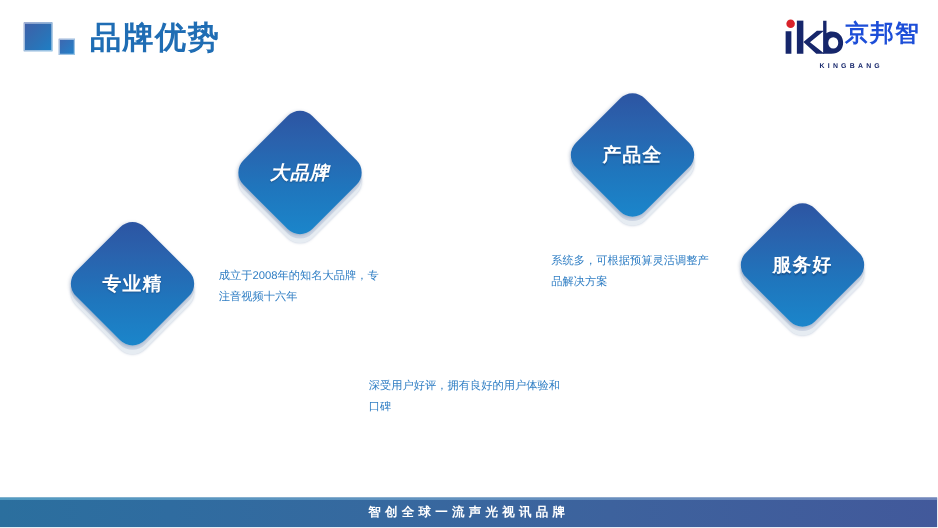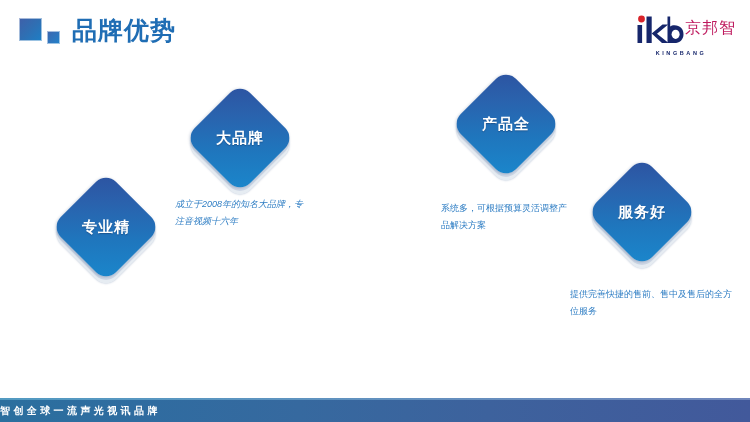--- a/index.html
+++ b/index.html
@@ -67,23 +67,23 @@
     display: flex;
     align-items: center;
   }
   .logo-mark {
     position: relative;
     display: block;
     width: 52px;
     height: 30px;
   }
   .logo-cn {
-    font-size: 16px;
-    font-weight: normal;
-    color: #be185d;
+    font-size: 19px;
+    font-weight: bold;
+    color: #1d4ed8;
     letter-spacing: 1px;
     line-height: 24px;
     position: relative;
     top: -2px;
   }
   .logo-en {
     position: absolute;
     right: 14px;
     top: 38px;
     font-size: 5.5px;
@@ -158,42 +158,43 @@
     font-size: 9px;
     line-height: 17px;
     color: #2f7ec4;
     white-space: pre-line;
   }
 
   
   #card-1 { left: 52px;  top: 173px; }
   #cap-1  { left: 14px;  top: 286px; width: 184px; }
 
-  #card-2 { left: 186px; top: 84px; }
-  #cap-2  { left: 175px; top: 196px; width: 134px; font-style: italic; }
+  #card-2 { left: 186px; top: 84px; font-style: italic; }
+  #cap-2  { left: 175px; top: 212px; width: 134px; }
 
   #card-3 { left: 322px; top: 184px; }
   #cap-3  { left: 295px; top: 300px; width: 160px; }
 
   #card-4 { left: 452px; top: 70px; }
   #cap-4  { left: 441px; top: 200px; width: 132px; }
 
   #card-5 { left: 588px; top: 158px; }
   #cap-5  { left: 570px; top: 286px; width: 170px; }
 
   
   .footer {
     position: absolute;
     left: 0;
     bottom: 0;
     width: 750px;
     height: 24px;
     background: linear-gradient(90deg, #2b6f9e 0%, #2f6ca0 18%, #36699f 40%, #3d629d 65%, #42599b 100%);
     display: flex;
     align-items: center;
+    justify-content: center;
   }
   .footer-top-line {
     position: absolute;
     left: 0;
     top: 0;
     width: 750px;
     height: 2px;
     background: linear-gradient(90deg, #5fa9cd 0%, #7f95c6 100%);
     opacity: 0.75;
   }
@@ -246,39 +247,39 @@
   <div class="card" id="card-2">
     <div class="dia-wrap">
       <div class="dia-plate p1"></div>
       <div class="dia-plate p2"></div>
       <div class="dia-face"></div>
       <div class="dia-label">大品牌</div>
     </div>
   </div>
   <div class="caption" id="cap-2">成立于2008年的知名大品牌，专注音视频十六年</div>
 
+  <div class="caption" id="cap-3">深受用户好评，拥有良好的用户体验和口碑</div>
 
   <div class="card" id="card-4">
     <div class="dia-wrap">
       <div class="dia-plate p1"></div>
       <div class="dia-plate p2"></div>
       <div class="dia-face"></div>
       <div class="dia-label">产品全</div>
     </div>
   </div>
   <div class="caption" id="cap-4">系统多，可根据预算灵活调整产品解决方案</div>
 
   <div class="card" id="card-5">
     <div class="dia-wrap">
       <div class="dia-plate p1"></div>
       <div class="dia-plate p2"></div>
       <div class="dia-face"></div>
       <div class="dia-label">服务好</div>
     </div>
   </div>
-  <div class="caption" id="cap-5">提供完善快捷的售前、售中及售后的全方位服务</div>
 
   <div class="footer">
     <div class="footer-top-line"></div>
     <div class="footer-text">智创全球一流声光视讯品牌</div>
   </div>
 
 </div>
 
 </body></html>

